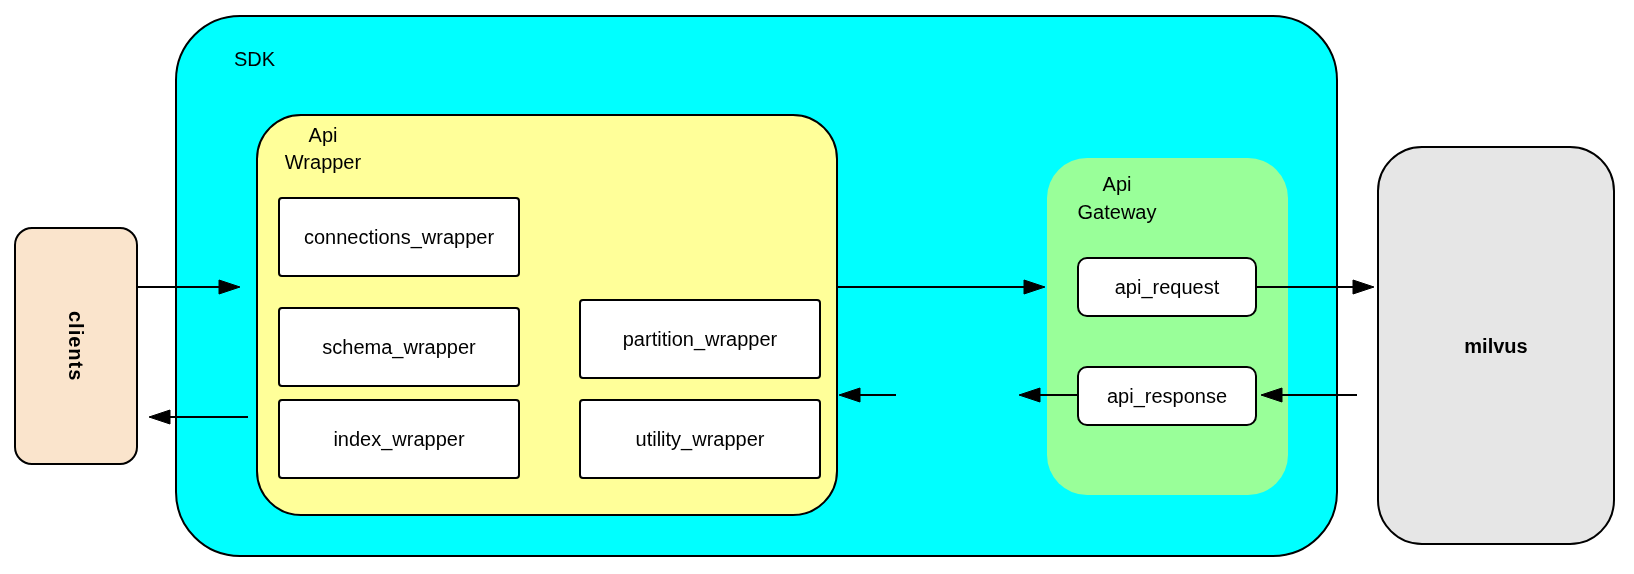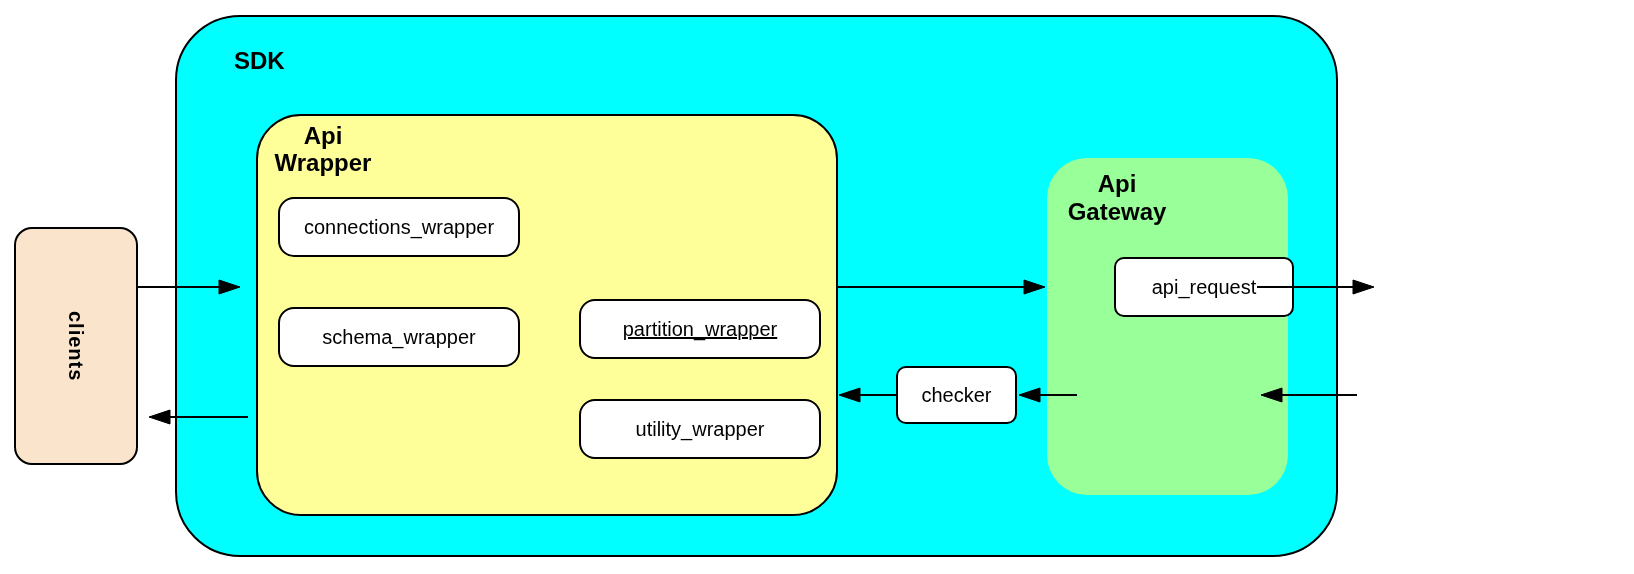--- a/index.html
+++ b/index.html
@@ -37,47 +37,47 @@
     letter-spacing: 1px;
   }
   
   #sdk {
     left: 175px; top: 15px; width: 1163px; height: 542px;
     border-radius: 65px;
     background: #00FFFF;
   }
   .group-label {
     position: absolute;
-    font-weight: bold;
-    font-size: 24px;
+    font-weight: normal;
+    font-size: 20px;
     white-space: pre-line;
   }
   #sdk-label { left: 57px; top: 30px; }
   
   #api-wrapper {
     position: absolute;
     box-sizing: border-box;
     left: 256px; top: 114px; width: 582px; height: 402px;
     border: 2px solid #000000;
     border-radius: 45px;
     background: #FFFF99;
   }
   #api-wrapper-label {
     left: 0; top: 6px; width: 130px;
     text-align: center;
     line-height: 27px;
   }
   .wrapper-box {
-    width: 242px; height: 60px;
-    border-radius: 16px;
+    width: 242px; height: 80px;
+    border-radius: 4px;
   }
   #box-connections { left: 20px;  top: 81px;  }
   #box-collections { left: 321px; top: 81px;  }
   #box-schema      { left: 20px;  top: 183px; margin-top: 8px; }
-  #box-partition   { left: 321px; top: 183px; text-decoration: underline; }
+  #box-partition   { left: 321px; top: 183px; }
   #box-index       { left: 20px;  top: 283px; }
   #box-utility     { left: 321px; top: 283px; }
   
   #checker {
     left: 896px; top: 366px; width: 121px; height: 58px;
     border-radius: 10px;
   }
   
   #api-gateway {
     position: absolute;
@@ -88,21 +88,20 @@
     background: #99FF99;
   }
   #api-gateway-label {
     left: 0; top: 12px; width: 140px;
     text-align: center;
     line-height: 28px;
   }
   .gateway-box {
     width: 180px; height: 60px;
     border-radius: 10px;
-    margin-left: 37px;
   }
   #box-api-request  { left: 30px; top: 99px;  }
   #box-api-response { left: 30px; top: 208px; }
   
   #milvus {
     left: 1377px; top: 146px; width: 238px; height: 399px;
     border-radius: 45px;
     background: #E6E6E6;
     font-weight: bold;
   }
@@ -134,37 +133,43 @@
 Wrapper</span>
     <div id="box-connections" class="node wrapper-box">
       <span>connections_wrapper</span>
     </div>
     <div id="box-schema" class="node wrapper-box">
       <span>schema_wrapper</span>
     </div>
     <div id="box-partition" class="node wrapper-box">
       <span>partition_wrapper</span>
     </div>
+    <div id="box-index" class="node wrapper-box">
+      <span>index_wrapper</span>
+    </div>
     <div id="box-utility" class="node wrapper-box">
       <span>utility_wrapper</span>
     </div>
   </div>
 
-  <div id="checker" class="node">
-    <span>checker</span>
-  </div>
 
   <div id="api-gateway">
     <span id="api-gateway-label" class="group-label">Api
 Gateway</span>
     <div id="box-api-request" class="node gateway-box">
       <span>api_request</span>
     </div>
-  </div>
-
+    <div id="box-api-response" class="node gateway-box">
+      <span>api_response</span>
+    </div>
+  </div>
+
+  <div id="milvus" class="node">
+    <span>milvus</span>
+  </div>
 
   <svg id="arrows" viewBox="0 0 1634 574" xmlns="http://www.w3.org/2000/svg">
 
     <g>
       <line x1="138" y1="287" x2="221" y2="287"></line>
       <polygon points="240,287 219,280 219,294"></polygon>
     </g>
 
     <g>
       <line x1="248" y1="417" x2="168" y2="417"></line>

